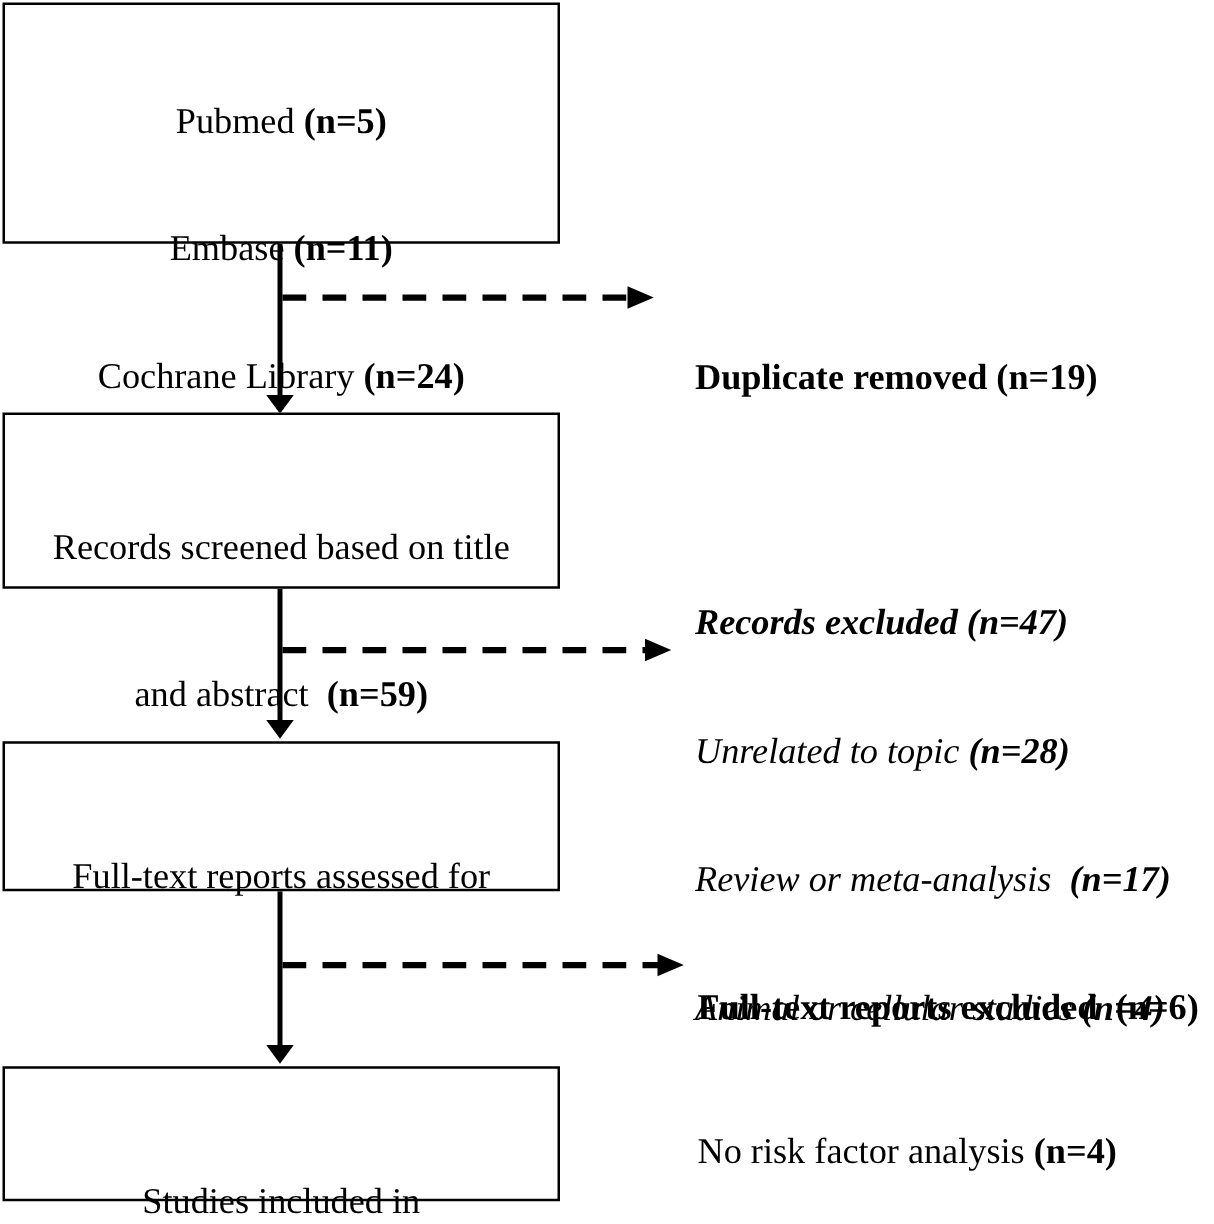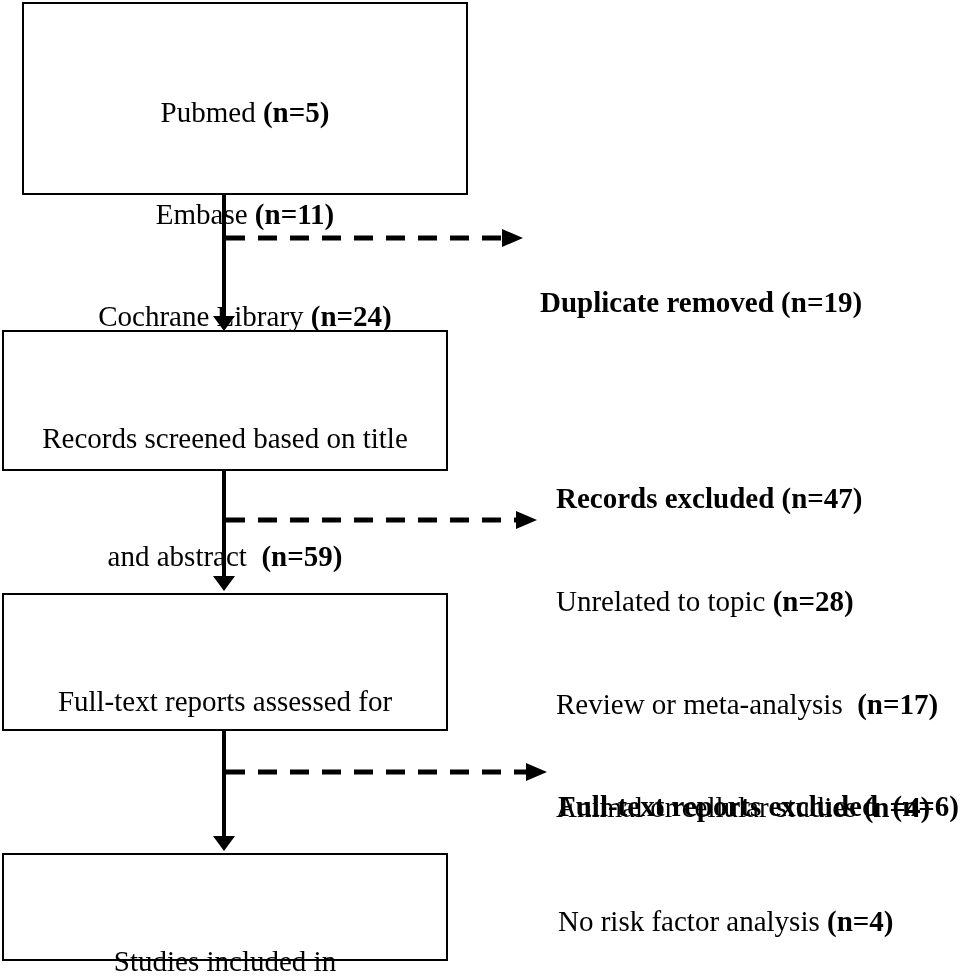--- a/index.html
+++ b/index.html
@@ -22,36 +22,36 @@
   .fbox {
     position: absolute;
     left: 2px;
     width: 446px;
     border: 2px solid #000000;
     background: #ffffff;
     text-align: center;
     font-size: 29px;
     white-space: pre;
   }
-  .box1 { top: 2px;   height: 193px; padding-top: 24px; margin-left: 20px; }
+  .box1 { top: 2px;   height: 193px; padding-top: 9px; }
   .box1 .line { line-height: 36px; }
   .box2 { top: 330px; height: 141px; padding-top: 14px; }
-  .box3 { top: 593px; height: 138px; padding-top: 14px; }
+  .box3 { top: 593px; height: 120px; padding-top: 14px; }
   .box4 { top: 853px; height: 108px; padding-top: 14px; }
   .box2 .line, .box3 .line, .box4 .line { line-height: 52px; }
   .b { font-weight: bold; }
   .note {
     position: absolute;
     font-size: 29px;
     white-space: pre;
   }
-  .note1 { left: 540px; top: 219px; }
+  .note1 { left: 556px; top: 219px; }
   .note1 .line { line-height: 34px; }
   .note2 { left: 556px; top: 414px; }
-  .note2 .line { line-height: 37px; }
+  .note2 .line { line-height: 37px; font-style: italic; }
   .note3 { left: 558px; top: 716px; }
   .note3 .line { line-height: 49px; }
 </style>
 </head>
 <body>
 
 <div class="canvas">
 
   <svg class="connectors" width="971" height="979" viewBox="0 0 971 979">
 

